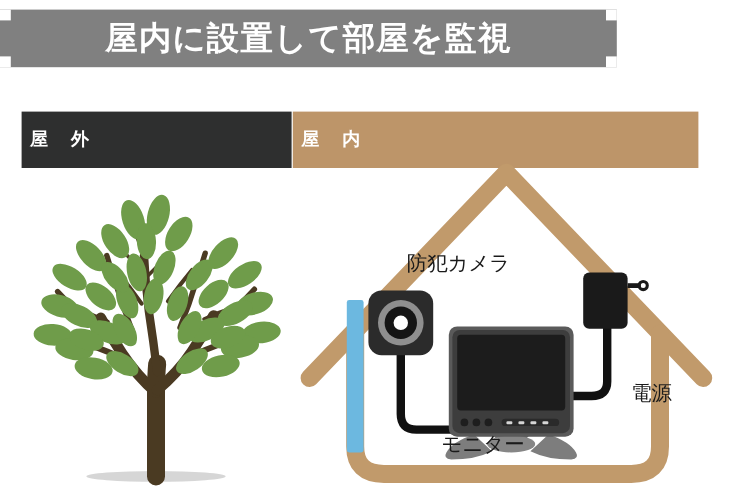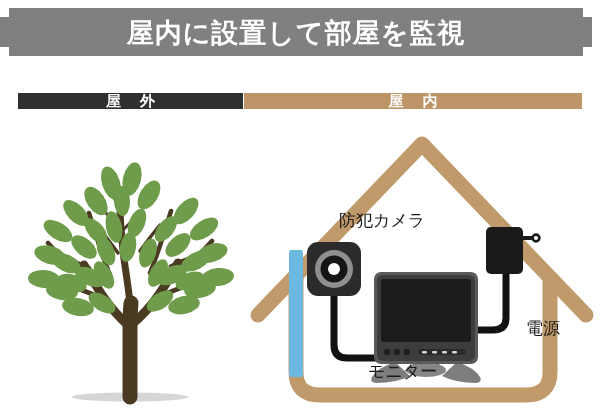--- a/index.html
+++ b/index.html
@@ -13,21 +13,21 @@
     position: relative;
     overflow: hidden;
     font-family: "DejaVu Sans", "Liberation Sans", sans-serif;
   }
 
   
   #title-banner {
     position: absolute;
     left: 0;
     top: 8px;
-    width: 592px;
+    width: 514px;
     height: 48px;
     background: #808080;
     display: flex;
     align-items: center;
     justify-content: center;
   }
   #title-banner-text {
     color: #ffffff;
     font-size: 27px;
     font-weight: bold;
@@ -42,24 +42,23 @@
     background: #ffffff;
   }
   .notch-tl { left: 0; top: 0; }
   .notch-bl { left: 0; bottom: 0; }
   .notch-tr { right: 0; top: 0; }
   .notch-br { right: 0; bottom: 0; }
 
   
   .section-label {
     position: absolute;
-    height: 16px;
+    height: 47px;
     display: flex;
     align-items: center;
-    justify-content: center;
   }
   .section-label span {
     color: #ffffff;
     font-size: 15px;
     font-weight: bold;
     letter-spacing: 7px;
     text-indent: 7px;
     line-height: 1;
     white-space: nowrap;
   }

